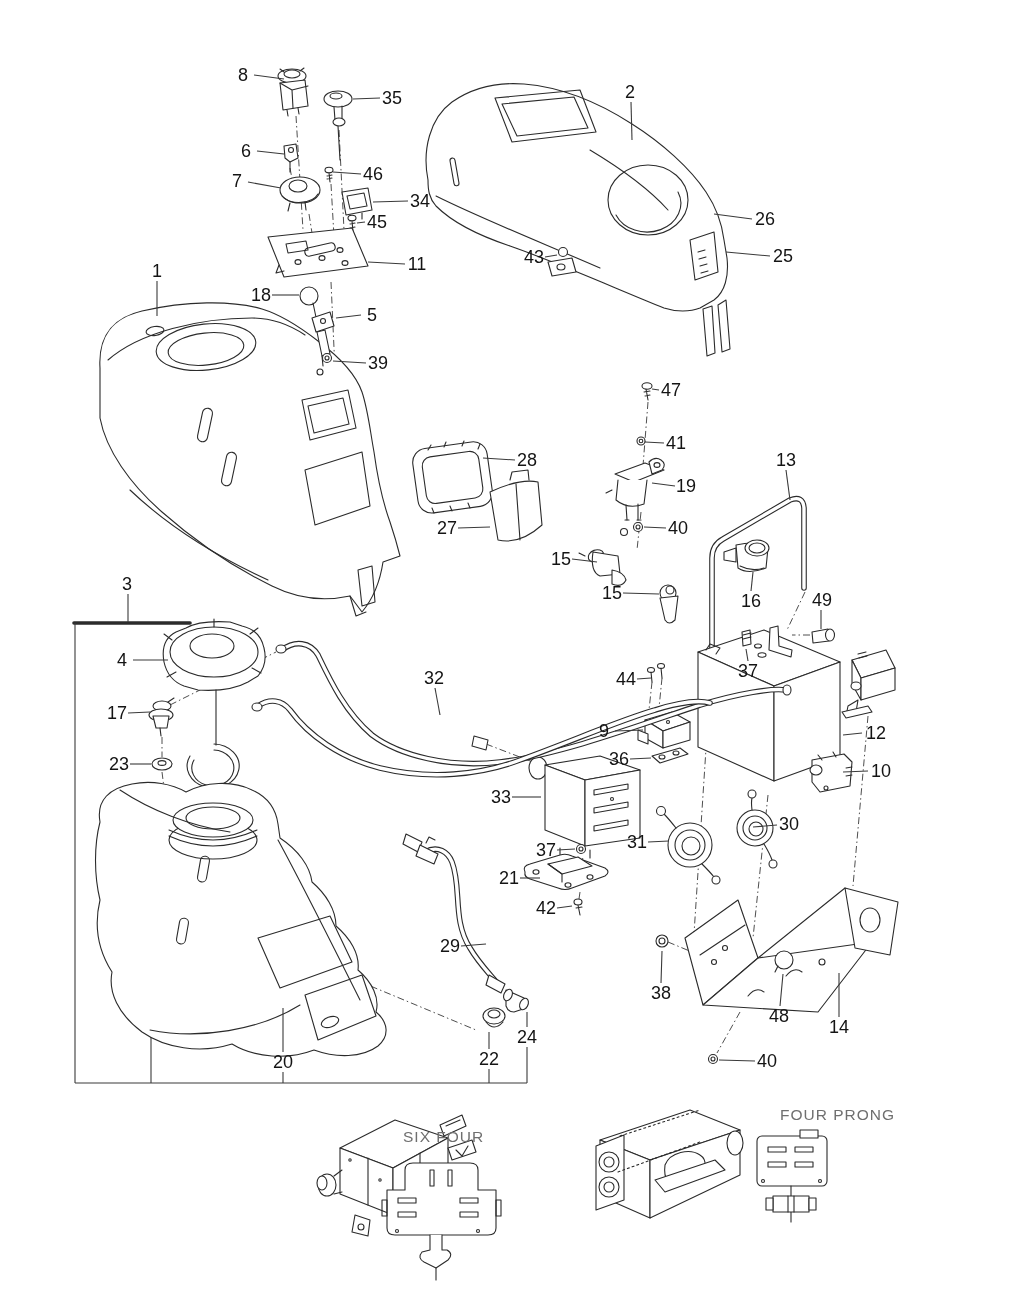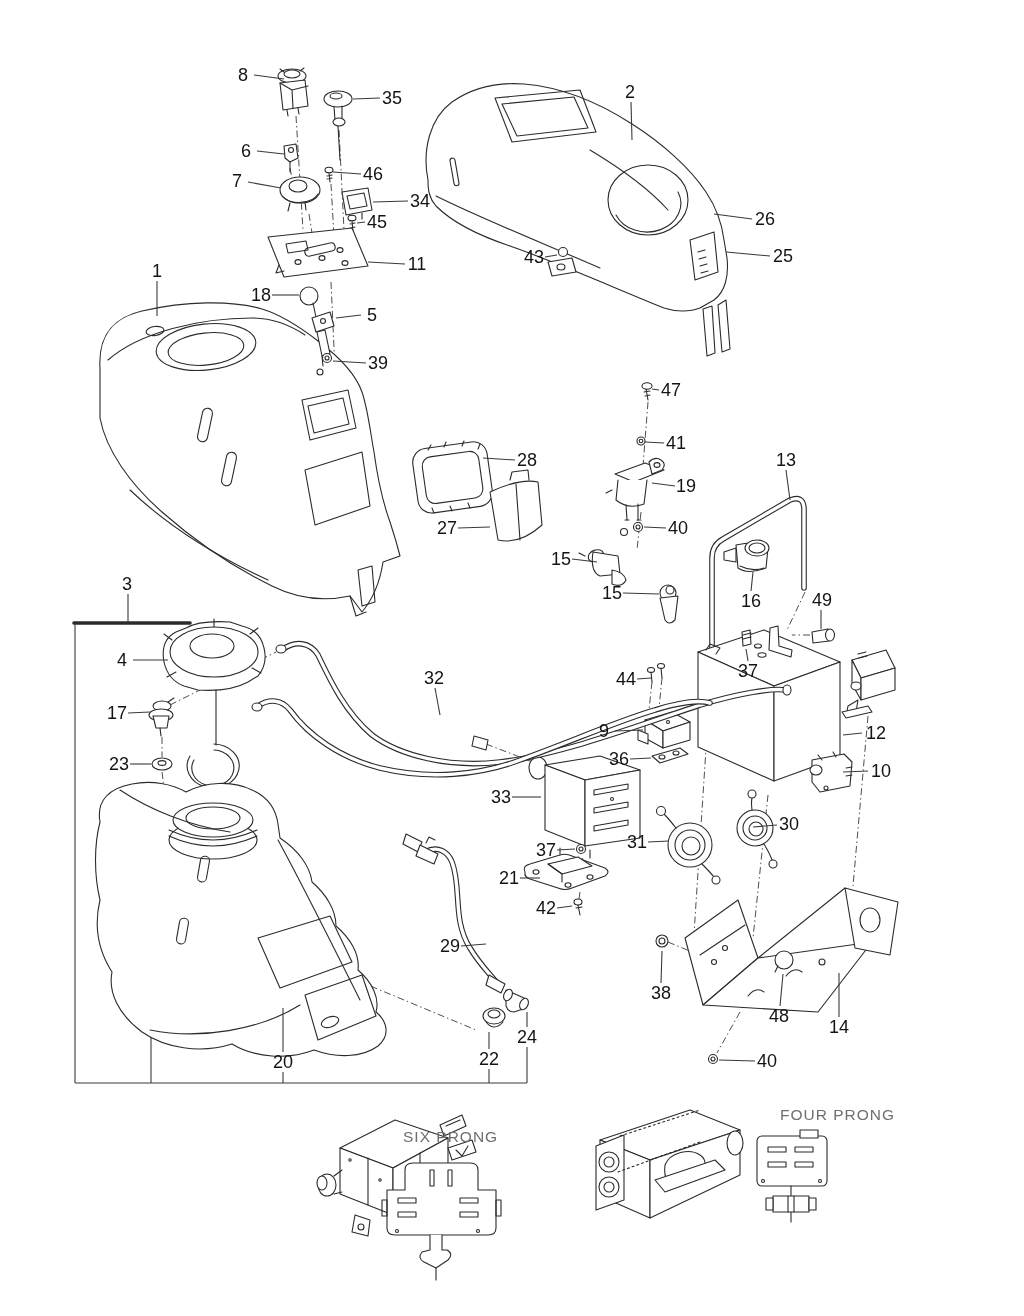--- a/index.html
+++ b/index.html
@@ -580,16 +580,16 @@
       <line x1="361" y1="174" x2="333" y2="172" class="leader"></line>
       <text x="373" y="174" class="callout">46</text>
       <line x1="659" y1="390" x2="652" y2="389" class="leader"></line>
       <text x="671" y="390" class="callout">47</text>
       <line x1="780" y1="1006" x2="783" y2="974" class="leader"></line>
       <text x="779" y="1016" class="callout">48</text>
       <line x1="821" y1="610" x2="821" y2="629" class="leader"></line>
       <text x="822" y="600" class="callout">49</text>
     </svg>
 
-<div class="conn-label" style="left:403px;top:1128px;">SIX PRONG</div>
+<div class="conn-label" style="left:403px;top:1128px;">SIX FOUR</div>
 <div class="conn-label" style="left:740px;top:1106px;margin-left:40px;">FOUR PRONG</div>
 
 </div>
 
 </body></html>

